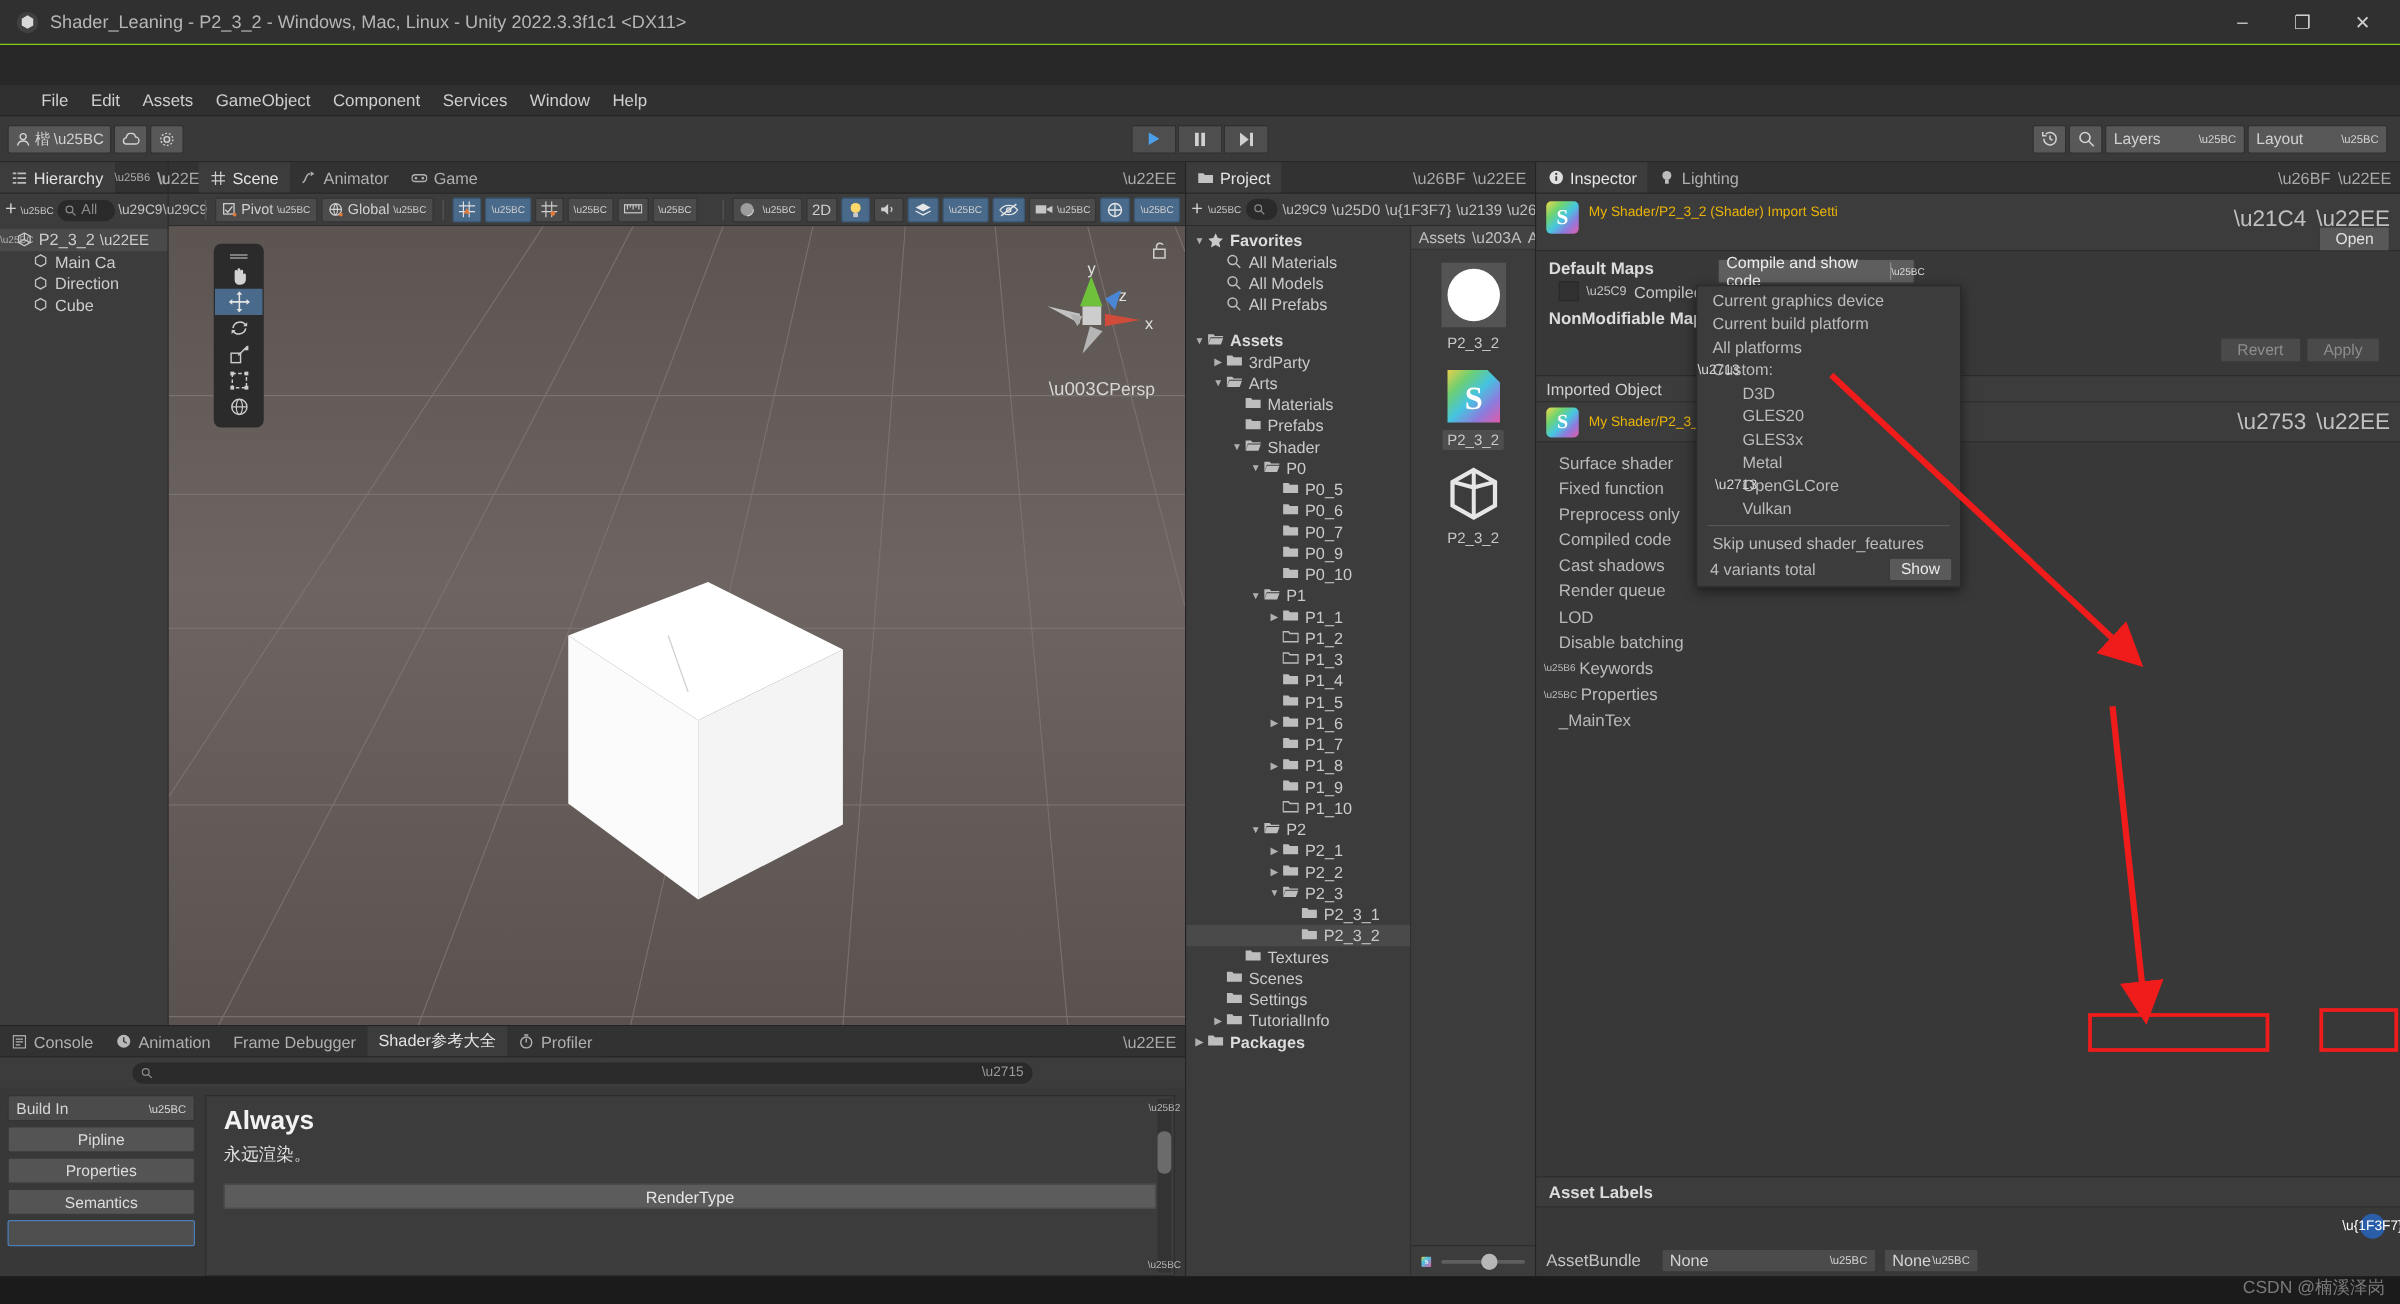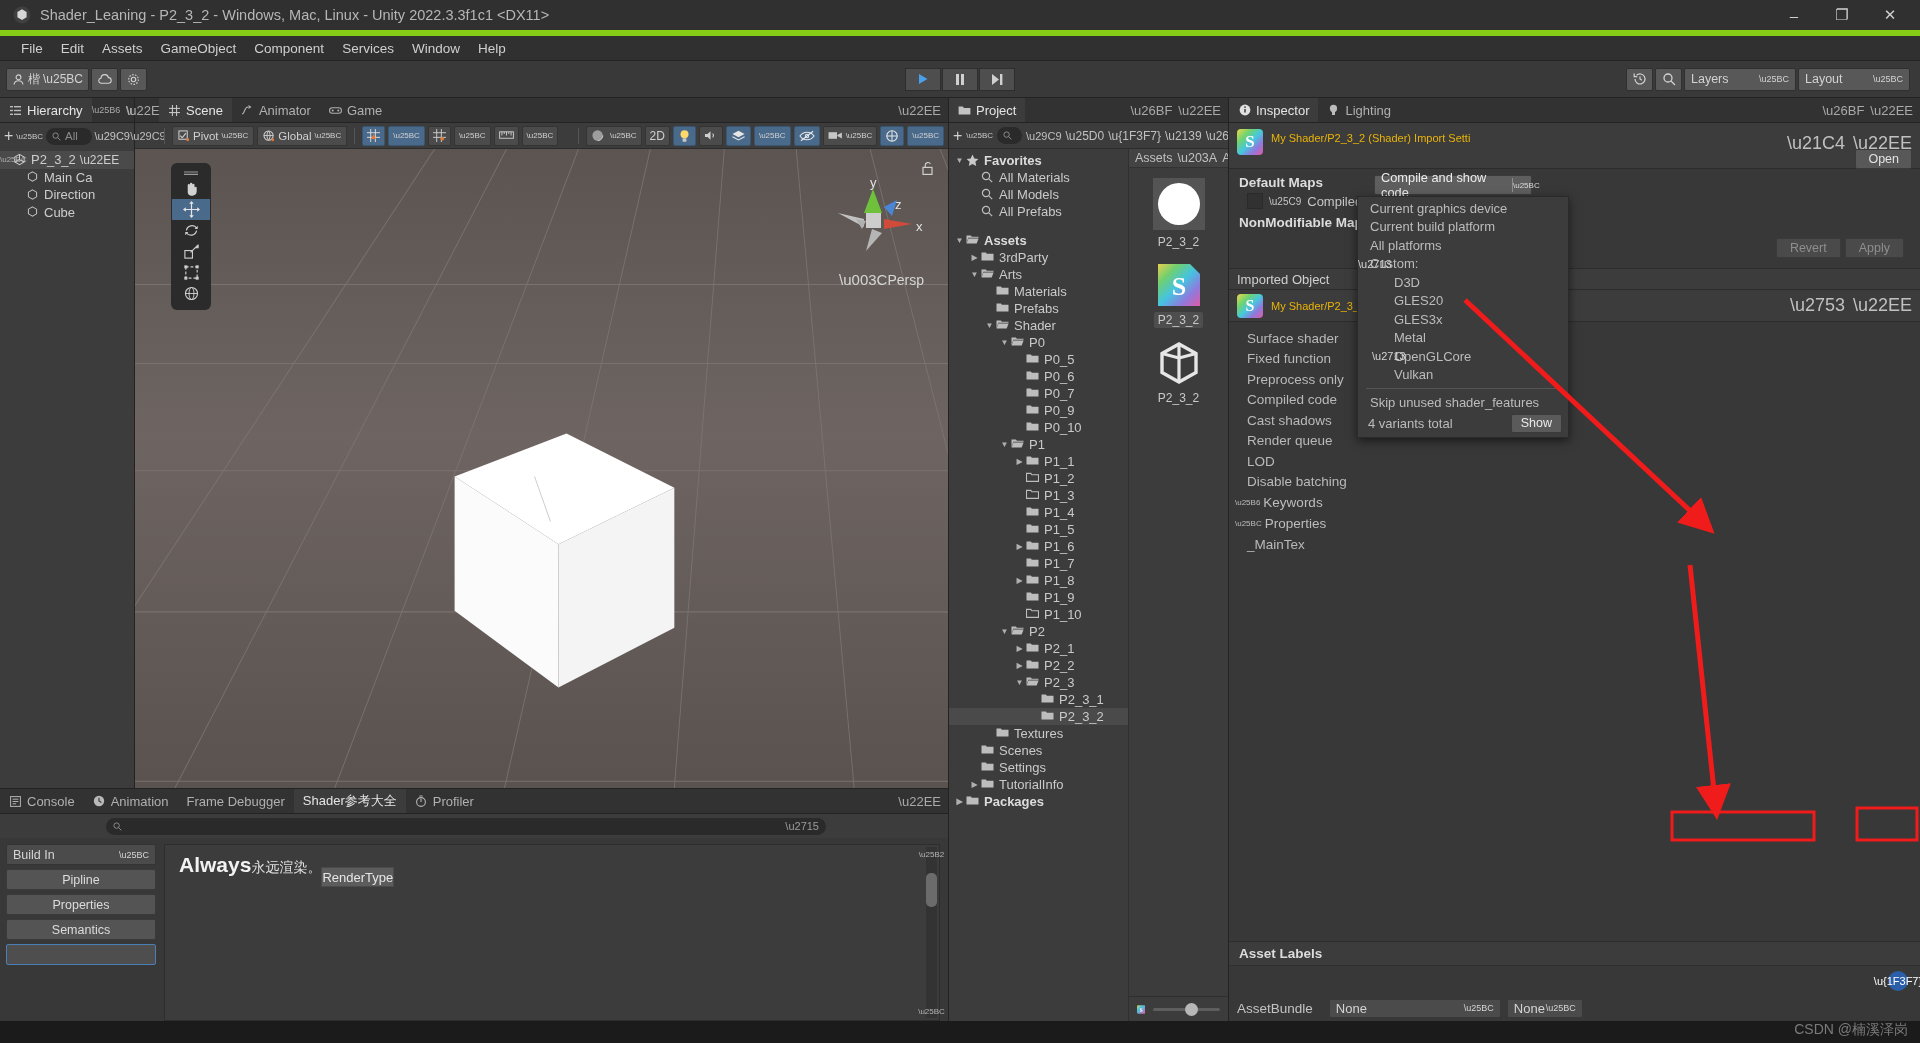--- a/index.html
+++ b/index.html
@@ -7,31 +7,31 @@
   body{
     width:1920px; height:1043px;
     font-family:"Liberation Sans", sans-serif;
     font-size:14px; color:#c4c4c4;
     overflow:hidden; position:relative;
   }
   .app{ position:absolute; inset:0; background:#282828; display:flex; flex-direction:column; }
 
   
   .titlebar{ height:36px; background:#303030; display:flex; align-items:center; padding:4px 6px;
-             border-bottom:6px solid #84cc16; flex:0 0 36px;text-align:right; }
+             border-bottom:1px solid #84cc16; flex:0 0 36px;text-align:right; }
   .unity-logo{ width:20px;height:20px;margin:0 8px 0 6px; flex:0 0 20px;
                display:flex;align-items:center;justify-content:center;}
   .title-text{ font-size:14.5px;color:#b6b6b6; white-space:nowrap; }
   .win-ctrls{ margin-left:auto; display:flex; }
   .win-btn{ width:48px;height:35px;display:flex;align-items:center;justify-content:center;
             color:#cfcfcf;font-size:15px;}
 
   
-  .menubar{ height:25px;background:#303030;display:flex;align-items:center;padding-left:12px;
-            border-bottom:1px solid #232323; flex:0 0 25px;}
+  .menubar{ height:25px;background:#303030;display:flex;align-items:center;padding-left:24px;
+            border-bottom:1px solid #232323; flex:0 0 25px;margin-top:32px;}
   .menubar div{ padding:0 9px; font-size:13.5px; color:#cfcfcf; line-height:25px;}
 
   
   .toolbar{ height:37px;background:#393939;display:flex;align-items:center;padding:0 6px;
             border-bottom:1px solid #232323; flex:0 0 37px; gap:2px;}
   .tb-btn{ height:23px;min-width:27px;background:#585858;border:1px solid #303030;border-radius:2px;
            display:flex;align-items:center;justify-content:center;color:#d2d2d2;font-size:12px;gap:3px;
            padding:0 5px;}
   .tb-spacer{ flex:1; }
   .play-group{ position:absolute; left:50%; transform:translateX(-50%); display:flex; gap:1px; }
@@ -105,21 +105,21 @@
   .bps-x{ margin-left:auto;color:#9a9a9a;}
   .bp-body{ flex:1; display:flex; gap:8px; padding:6px 8px 0 6px; min-height:0;}
   .bp-left{ width:150px;display:flex;flex-direction:column;gap:4px;}
   .bl-drop{ height:21px;background:#4b4b4b;border:1px solid #343434;border-radius:2px;
             display:flex;align-items:center;justify-content:space-between;padding:0 6px;
             font-size:12.5px;color:#d5d5d5;}
   .bl-btn{ height:21px;background:#545454;border:1px solid #3a3a3a;border-radius:2px;
            display:flex;align-items:center;justify-content:center;font-size:12.5px;color:#dcdcdc;}
   .bl-btn.accent{ border:1px solid #4a7fb5; background:#4e4e4e;}
   .bp-right{ flex:1;background:#3c3c3c;border:1px solid #2d2d2d;position:relative;
-             display:flex;min-width:0; padding:8px 14px;}
+             display:flex;flex-direction:column;min-width:0; padding:8px 14px;}
   .doc-title{ font-size:21px;font-weight:bold;color:#f2f2f2;}
   .doc-sub{ font-size:14px;color:#e0e0e0;margin-top:6px;}
   .doc-field{ margin-top:14px;height:20px;background:#5c5c5c;border:1px solid #4a4a4a;
               display:flex;align-items:center;justify-content:center;font-size:13px;color:#e6e6e6;}
   .vscroll{ position:absolute;right:2px;top:2px;bottom:2px;width:11px;background:#333;}
   .vthumb{ position:absolute;right:2px;top:28px;width:11px;height:34px;background:#6b6b6b;border-radius:5px;}
   .vup,.vdn{position:absolute;right:2px;width:11px;height:12px;display:flex;align-items:center;
             justify-content:center;color:#b5b5b5;font-size:8px;}
   .vup{top:3px;} .vdn{bottom:3px;}
 

